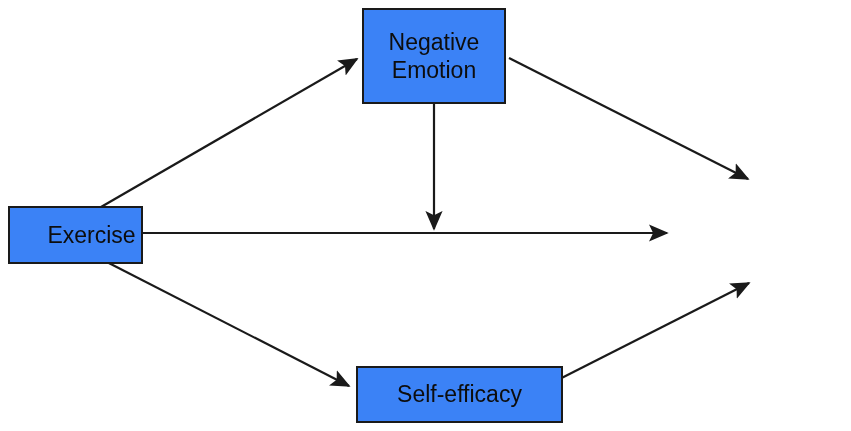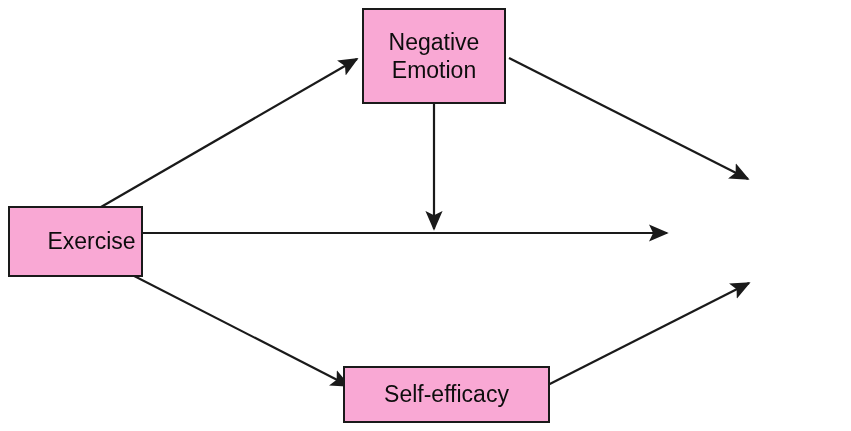--- a/index.html
+++ b/index.html
@@ -20,54 +20,54 @@
   #diagram-svg {
     position: absolute;
     left: 0;
     top: 0;
     width: 851px;
     height: 431px;
   }
   .node-box {
     position: absolute;
     box-sizing: border-box;
-    background: #f9a8d4;
+    background: #3b82f6;
     border: 2px solid #1a1a1a;
     display: flex;
     align-items: center;
     justify-content: center;
     text-align: center;
     line-height: 1.22;
     color: #0d0d0d;
     font-size: 23px;
     font-family: "Liberation Sans", sans-serif;
     white-space: pre-line;
     z-index: 5;
   }
   #node-exercise {
     left: 8px;
     top: 206px;
     width: 135px;
-    height: 71px;
+    height: 58px;
     padding-left: 32px;
   }
   #node-negative-emotion {
     left: 362px;
     top: 8px;
     width: 144px;
     height: 96px;
   }
   #node-executive-function {
     left: 671px;
     top: 183px;
     width: 168px;
     height: 95px;
   }
   #node-self-efficacy {
-    left: 343px;
+    left: 356px;
     top: 366px;
     width: 207px;
     height: 57px;
   }
 </style>
 </head>
 <body>
 
 <div id="diagram-canvas">
 

